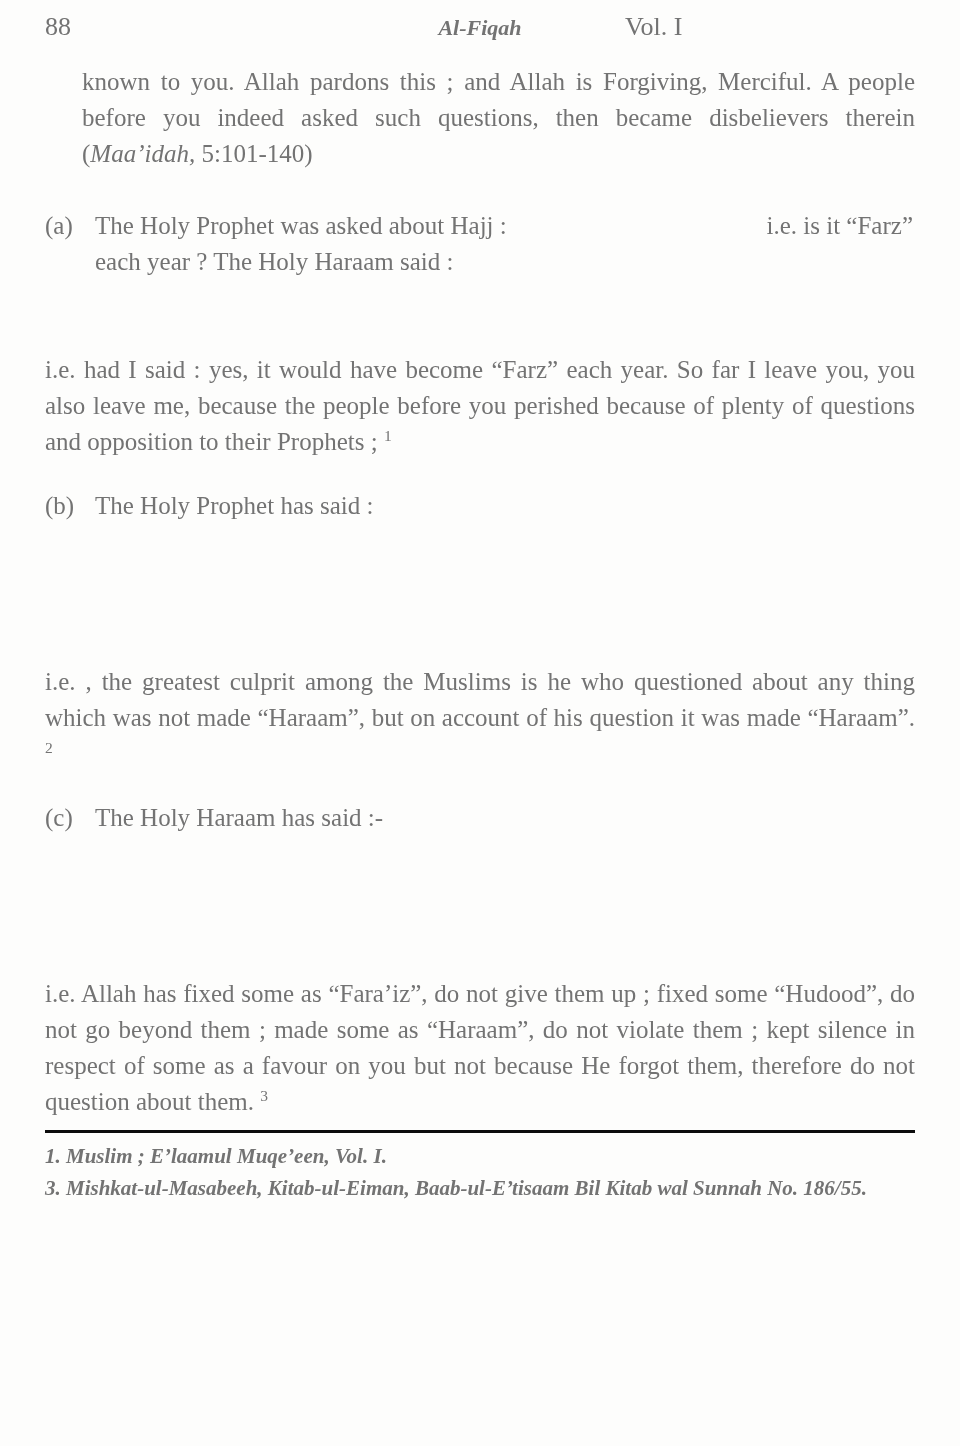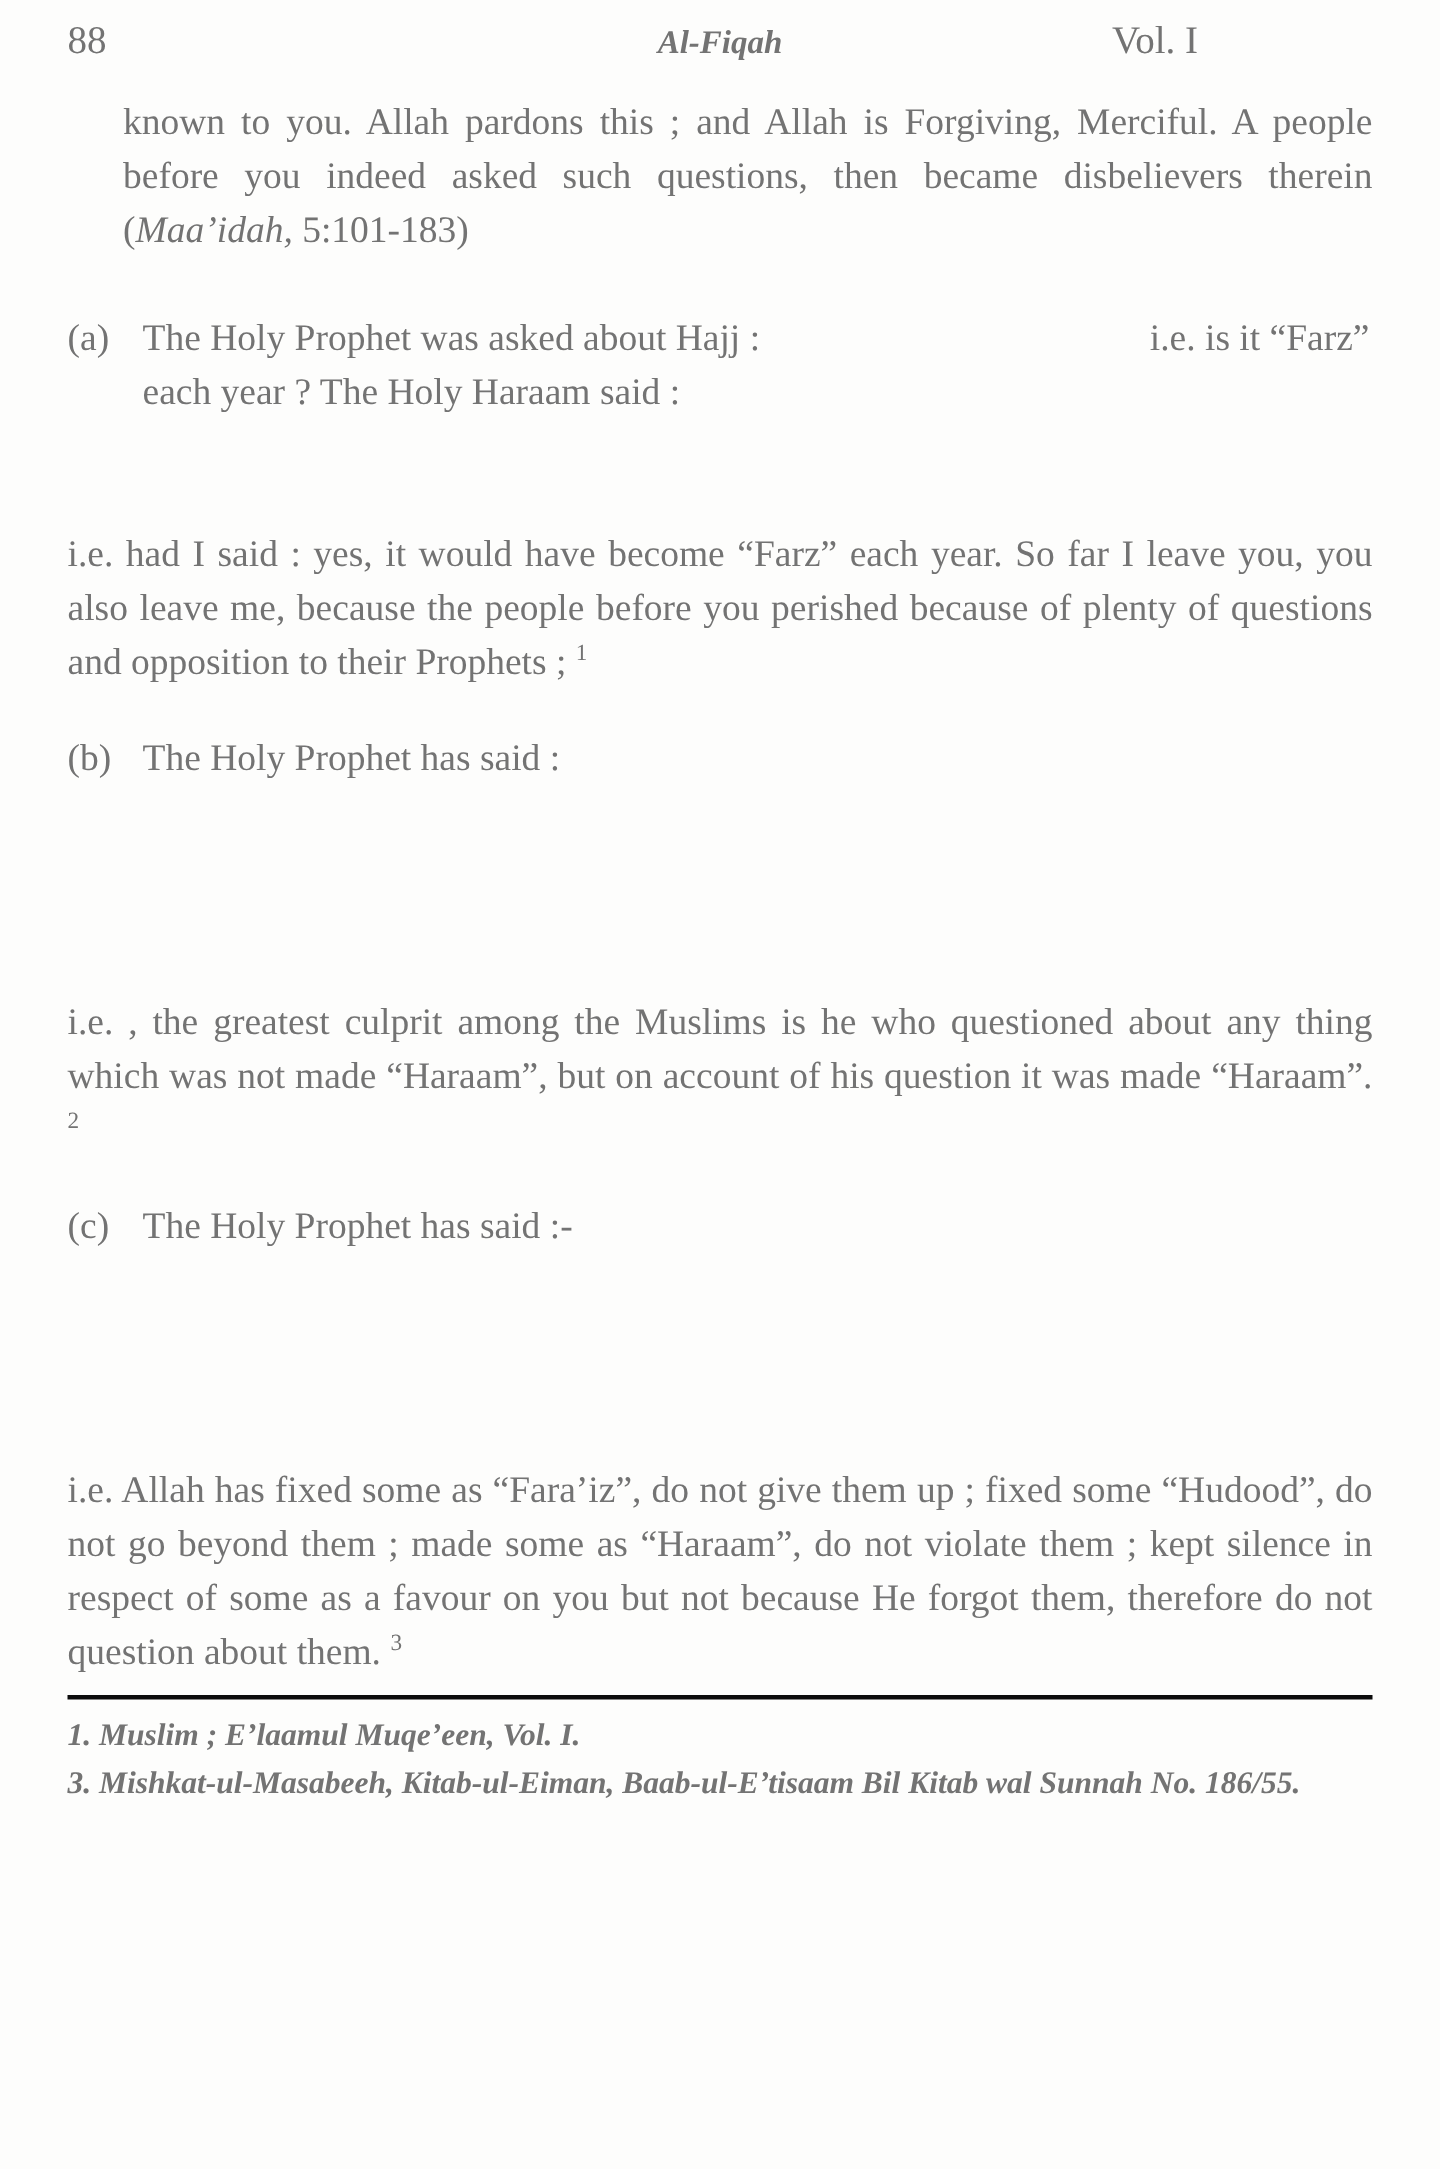--- a/index.html
+++ b/index.html
@@ -15,21 +15,21 @@
     padding: 12px 45px 28px 45px;
   }
 
   
   .header {
     display: flex;
     align-items: baseline;
     font-size: 26px;
   }
   .header .side { flex: 1; }
-  .header .side.right { text-align: center; }
+  .header .side.right { text-align: left; }
   .header .title {
     flex: 1;
     text-align: center;
     font-style: italic;
     font-weight: bold;
     font-size: 22px;
   }
 
   
   .p {
@@ -95,39 +95,39 @@
 <body>
 
 <div class="page">
 
   <div class="header">
     <span class="side">88</span>
     <span class="title">Al-Fiqah</span>
     <span class="side right">Vol. I</span>
   </div>
 
-  <p class="p quote-cont"><span>known to you. Allah pardons this ; and Allah is Forgiving, Merciful. A people before you indeed asked such questions, then became disbelievers therein (</span><span class="italic">Maa’idah,</span><span> 5:101-183)</span></p>
+  <p class="p quote-cont"><span>known to you. Allah pardons this ; and Allah is Forgiving, Merciful. A people before you indeed asked such questions, then became disbelievers therein (</span><span class="italic">Maa’idah,</span><span> 5:101-140)</span></p>
 
 
   <div class="p list-para item-a">
     <div class="list-line1">
       <span class="list-label">(a)</span>
       <span class="left-text">The Holy Prophet was asked about  Hajj :</span>
       <span class="right-text">i.e. is it “Farz”</span>
     </div>
     <div>each year ? The Holy Haraam said :</div>
   </div>
 
   <p class="p trans-a"><span>i.e. had I said : yes, it would have become “Farz” each year. So far I leave you, you also leave me, because the people before you perished because of plenty of questions and opposition to their Prophets ; </span><sup class="fnref">1</sup></p>
 
   <p class="p list-para item-b"><span class="list-label">(b)</span><span>The Holy Prophet has said :</span></p>
 
   <p class="p trans-b"><span>i.e. , the greatest culprit among the Muslims is he who questioned about any thing which was not made “Haraam”, but on account of his question it was made “Haraam”. </span><sup class="fnref">2</sup></p>
 
-  <p class="p list-para item-c"><span class="list-label">(c)</span><span>The Holy Prophet  has said :-</span></p>
+  <p class="p list-para item-c"><span class="list-label">(c)</span><span>The Holy Haraam  has said :-</span></p>
 
   <p class="p trans-c"><span>i.e. Allah has fixed some as “Fara’iz”, do not give them up ; fixed some “Hudood”, do not go beyond them ; made some as “Haraam”, do not violate them ; kept silence in respect of some as a favour on you but not because He forgot them, therefore do not question about them. </span><sup class="fnref">3</sup></p>
 
   <hr class="fn-rule">
 
   <div class="footnotes">
     <p class="footnote">1.   Muslim ; E’laamul Muqe’een, Vol. I.</p>
     <p class="footnote">3. Mishkat-ul-Masabeeh, Kitab-ul-Eiman, Baab-ul-E’tisaam Bil Kitab wal Sunnah No. 186/55.</p>
   </div>
 

